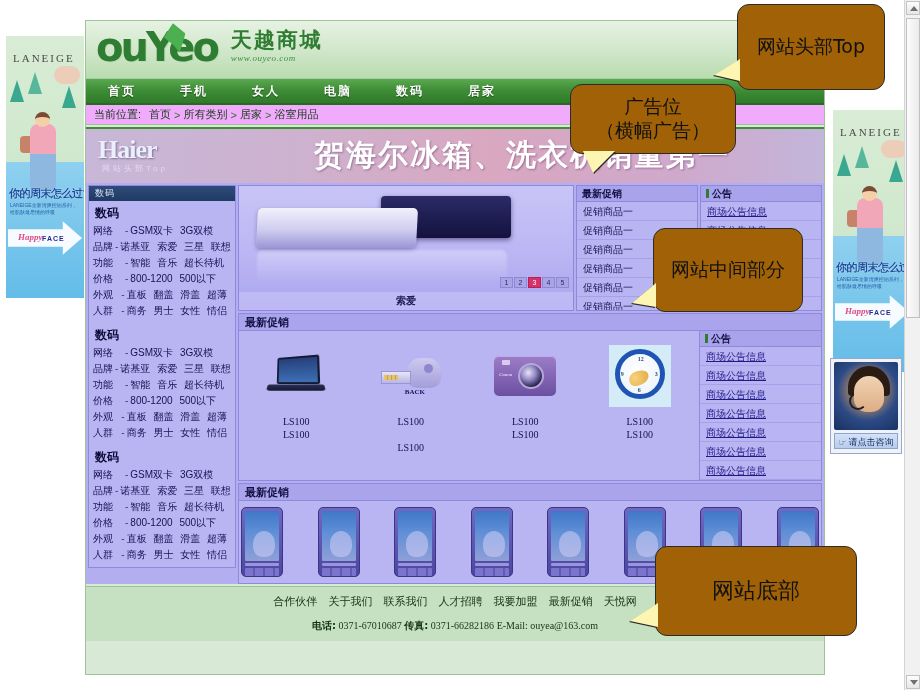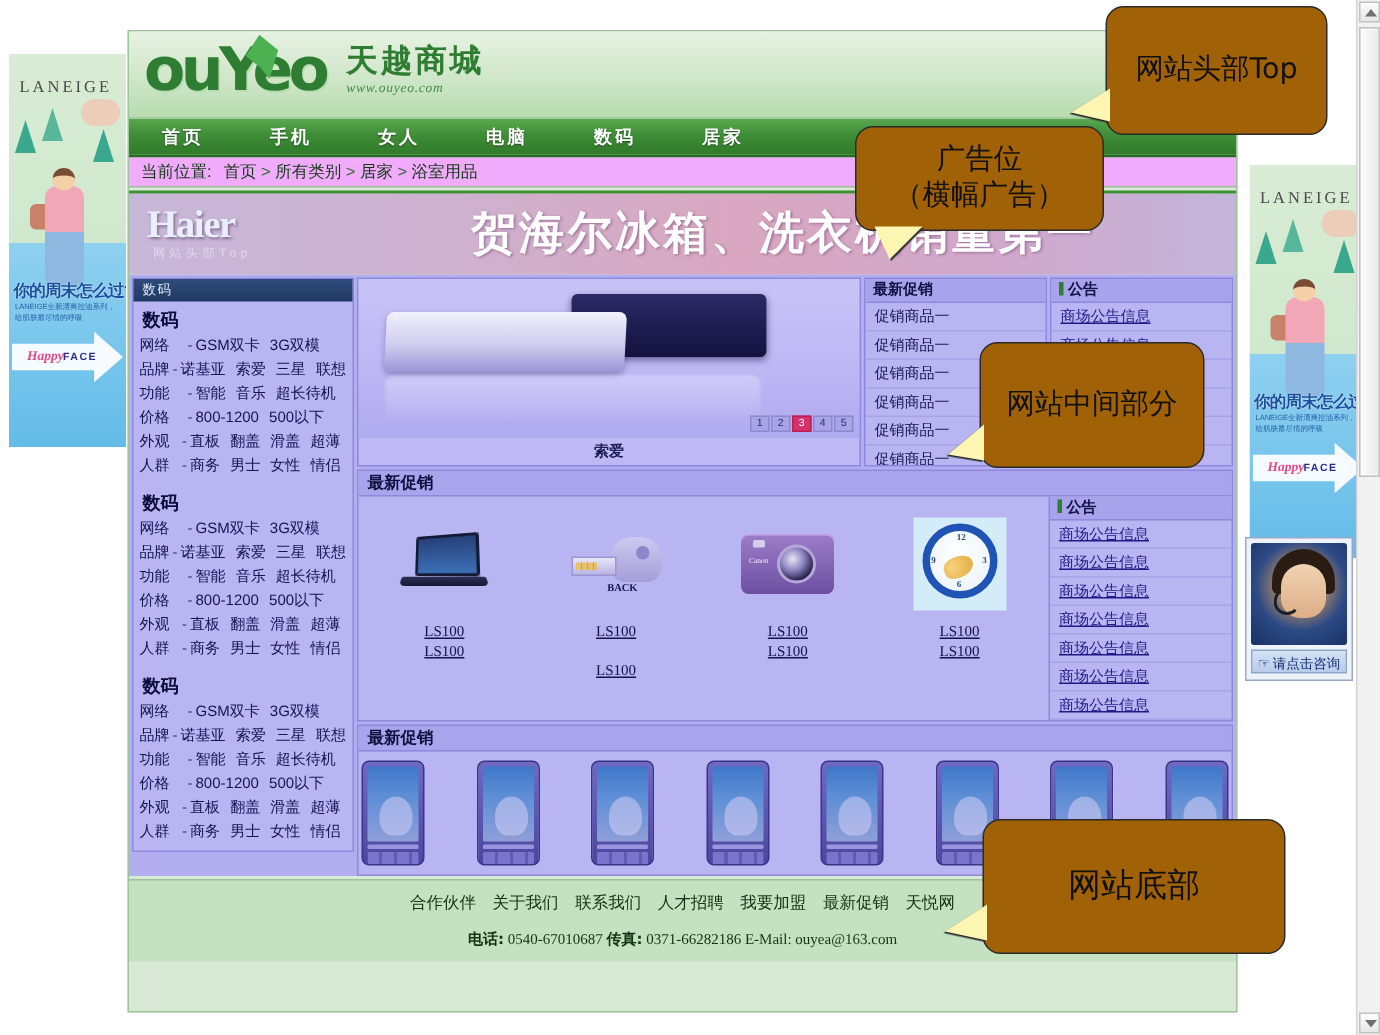--- a/index.html
+++ b/index.html
@@ -329,21 +329,21 @@
   .prod-grid {
     display:flex; padding: 6px 0 4px 0;
   }
   .prod-cell {
     flex: 1; text-align:center;
     font-size: 10px; color:#14144a;
     font-family:"Liberation Serif", serif;
     cursor: pointer;
   }
   .prod-pic { height: 78px; display:flex; align-items:center; justify-content:center; }
-  .prod-name { line-height: 13px; text-decoration: underline; }
+  .prod-name { line-height: 13px; }
 
   
   .art-laptop {
     position:relative; width:58px; height:40px;
   }
   .art-laptop .scr {
     position:absolute; left:8px; top:0; width:44px; height:28px;
     background: linear-gradient(#27407a,#3d6fb5);
     border:2px solid #141a33; border-radius:2px;
     transform: perspective(90px) rotateX(8deg) rotateY(-16deg);
@@ -1005,21 +1005,21 @@
         <a>合作伙伴</a>
         <a>关于我们</a>
         <a>联系我们</a>
         <a>人才招聘</a>
         <a>我要加盟</a>
         <a>最新促销</a>
         <a>天悦网</a>
       </div>
       <div class="foot-contact">
         <b>电话:</b>
-        <span>0540-67010687</span>
+        <span>0371-67010687</span>
         <b>传真:</b>
         <span>0371-66282186</span>
         <span>E-Mail:</span>
         <span>ouyea@163.com</span>
       </div>
     </div>
   </div>
 
   <div class="cs-widget">
     <div class="cs-photo">

